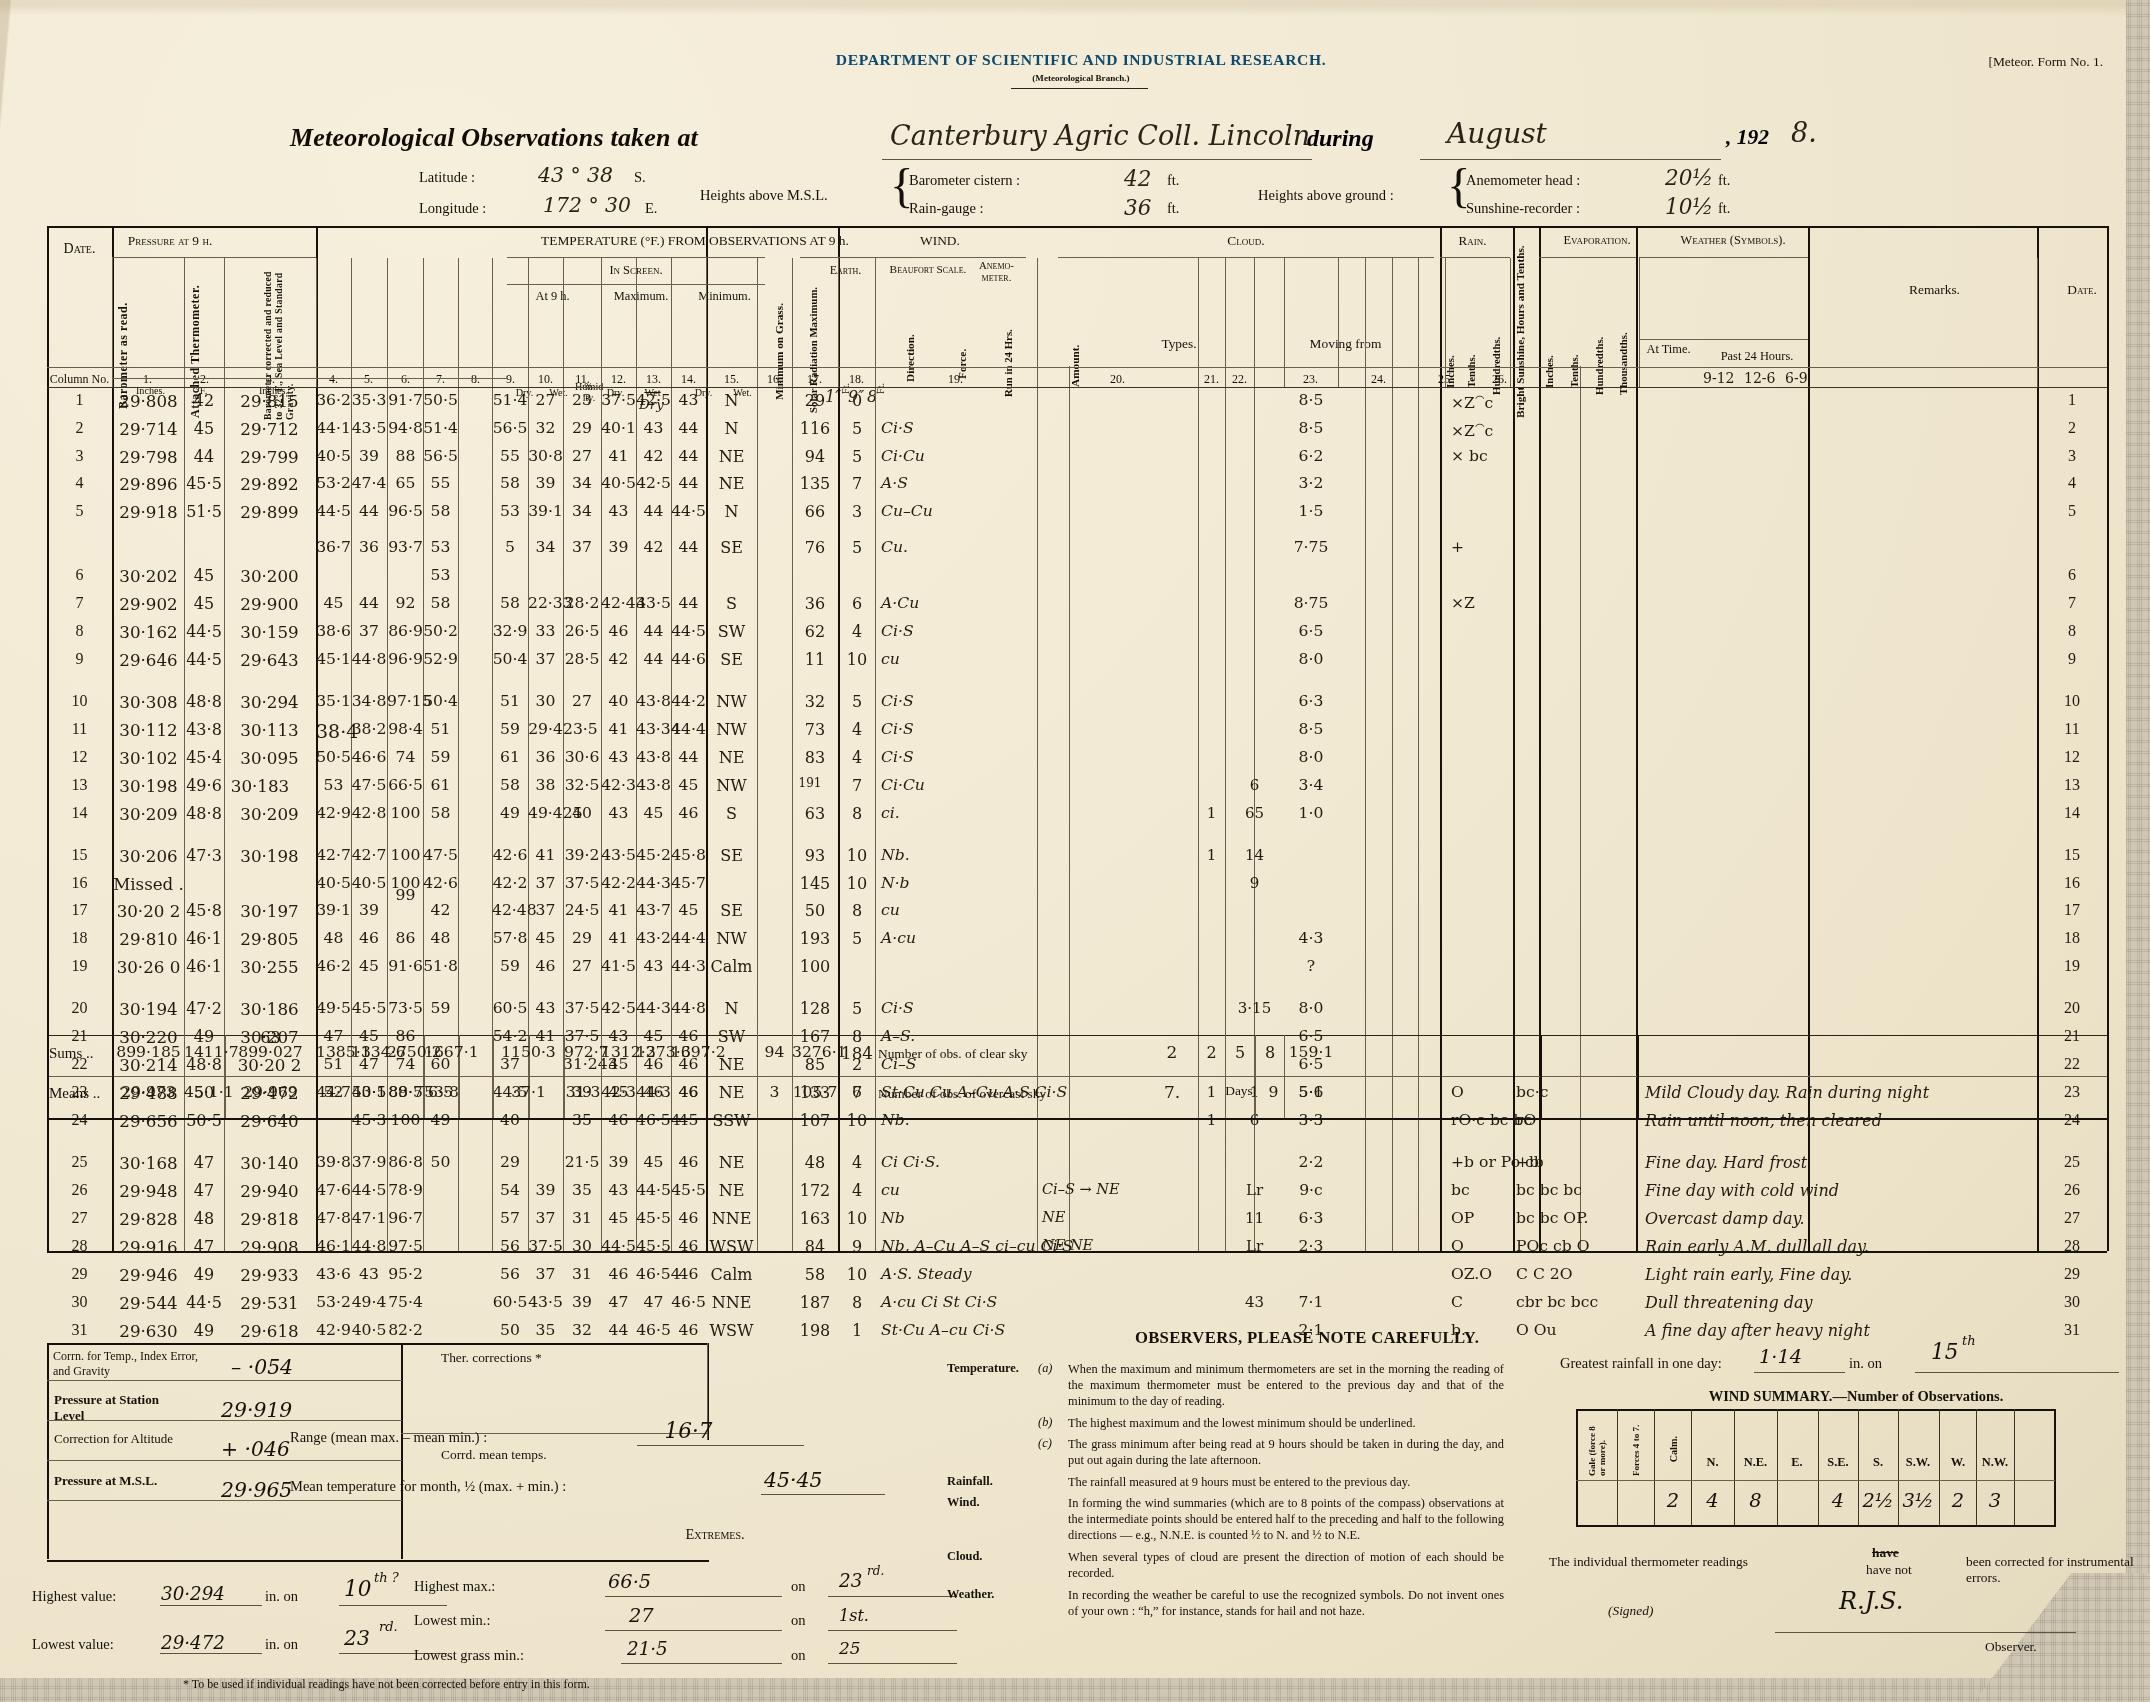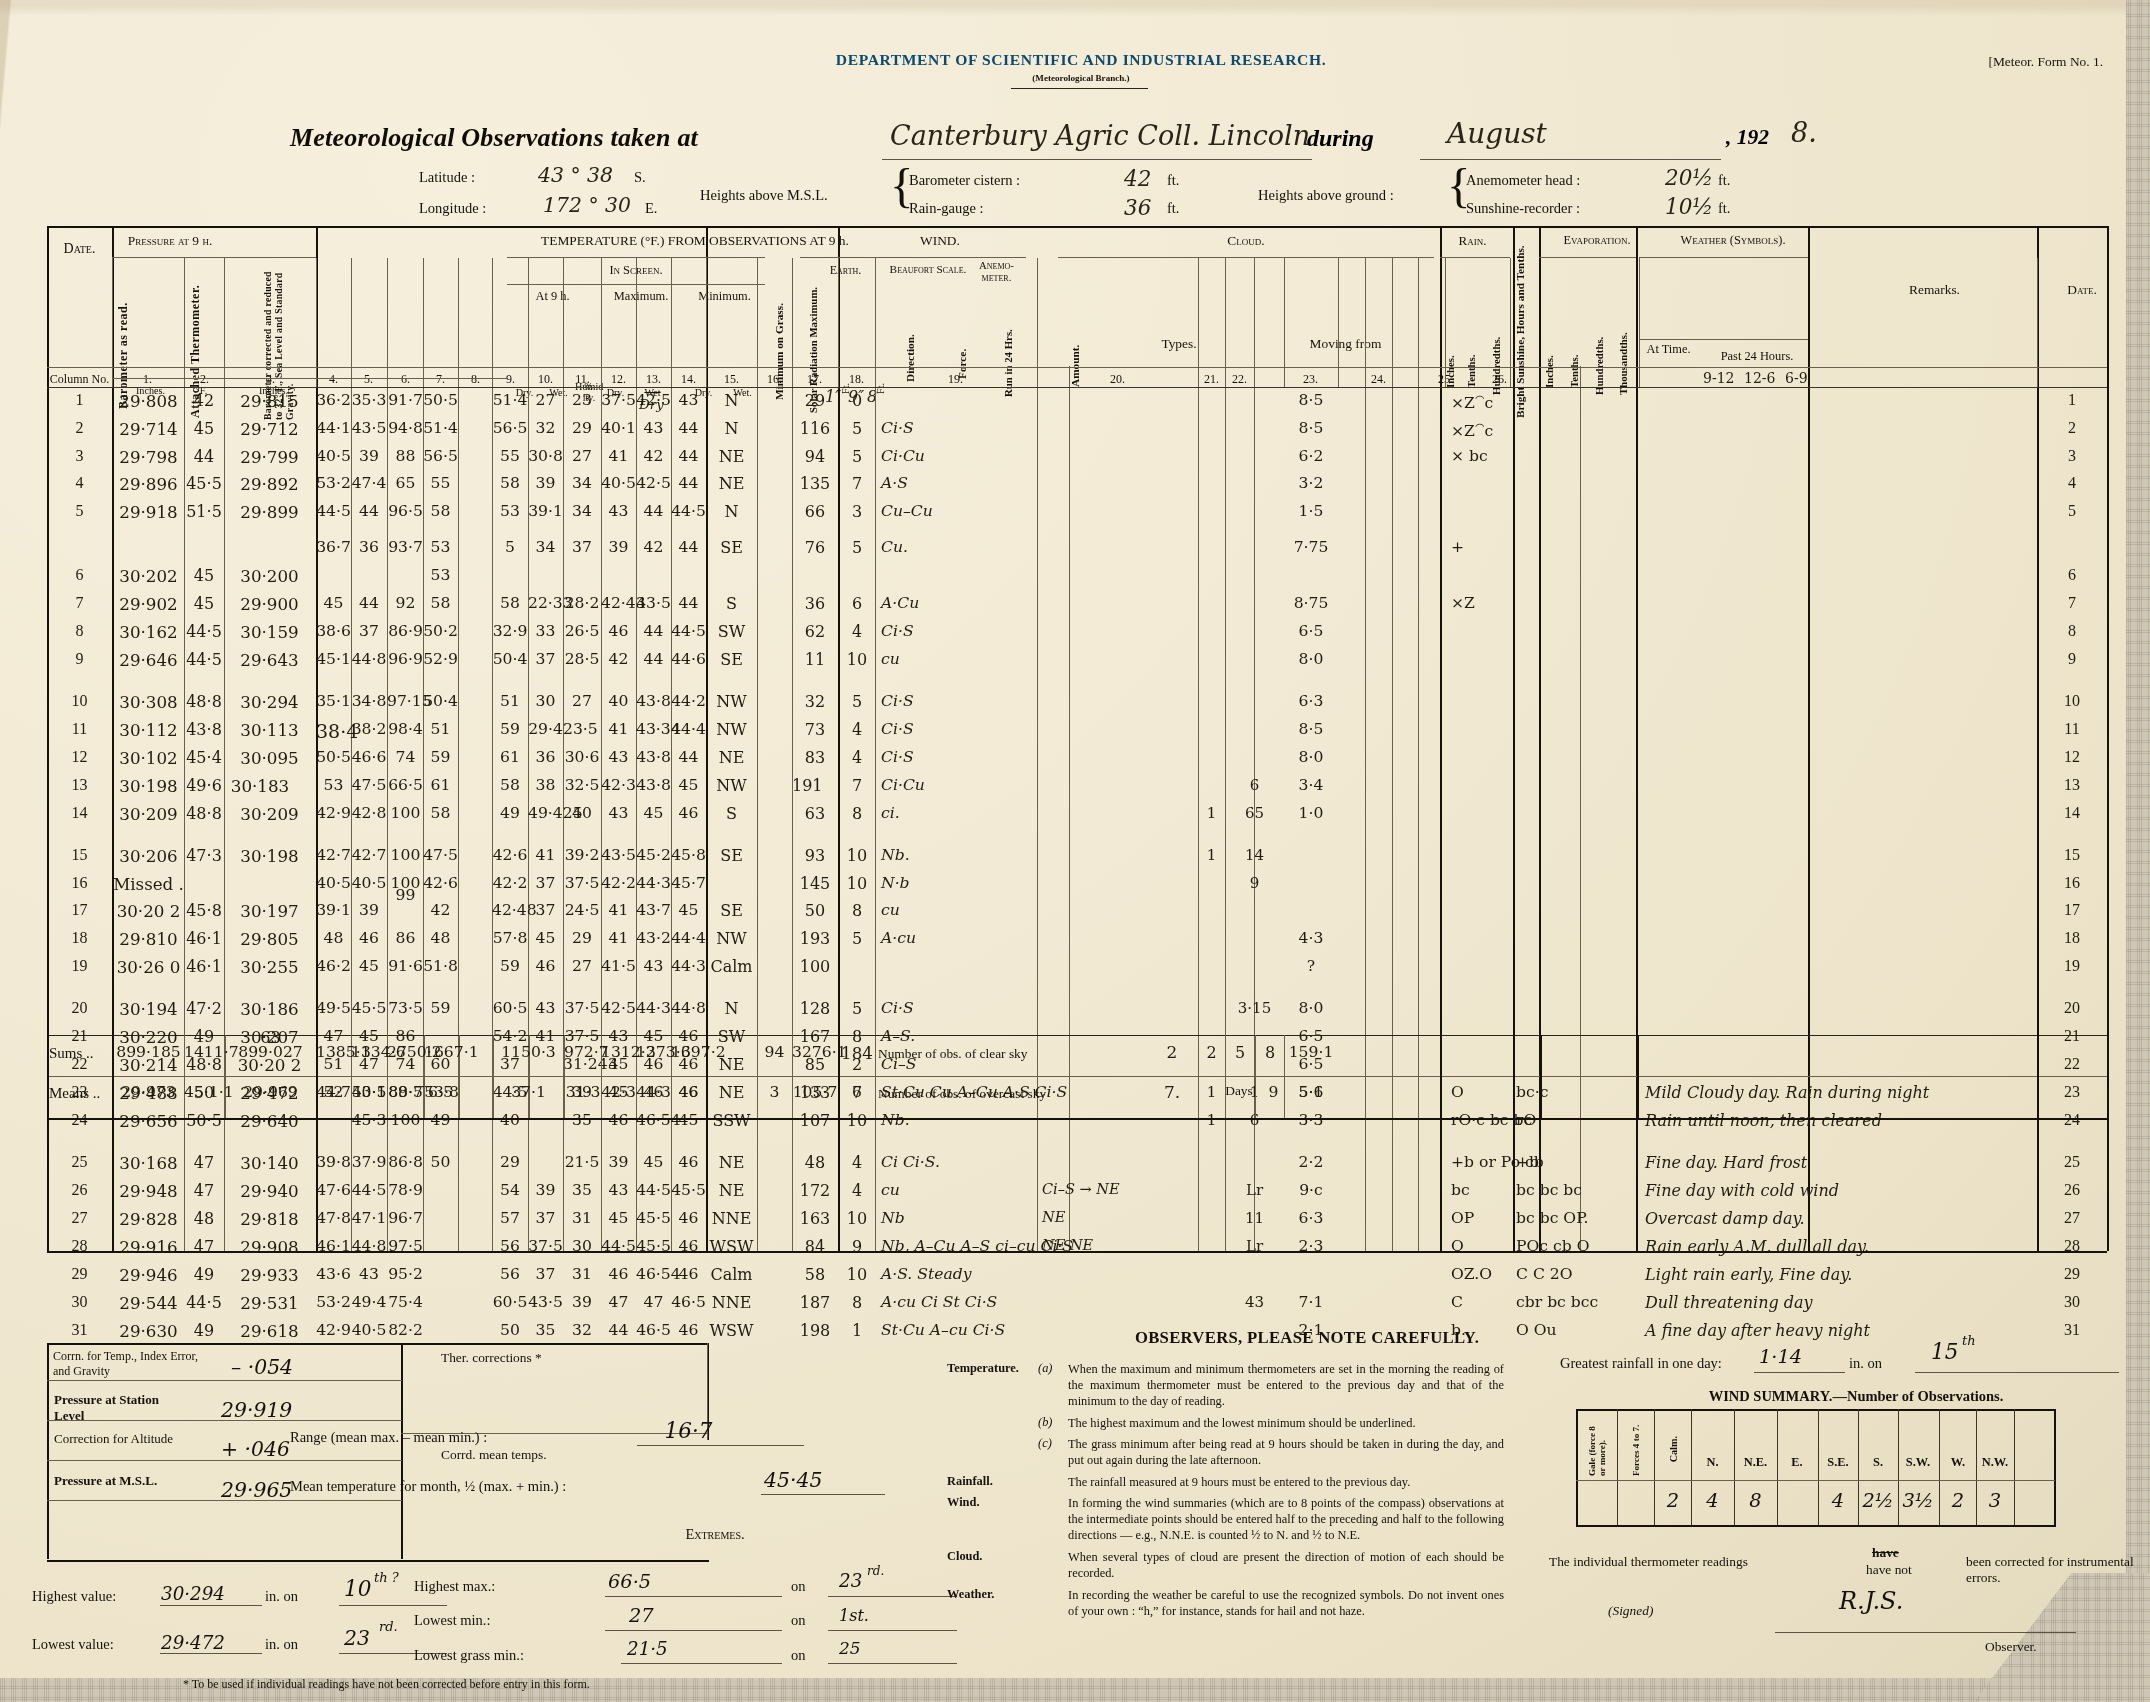--- a/index.html
+++ b/index.html
@@ -613,21 +613,21 @@
         <div class="cellhw" style="left: 304px; top: 550px; width: 36px; text-align: center; font-size: 15.6px;">47·5</div>
         <div class="cellhw" style="left: 340px; top: 550px; width: 37px; text-align: center; font-size: 15.6px;">66·5</div>
         <div class="cellhw" style="left: 376px; top: 550px; width: 35px; text-align: center; font-size: 15.6px;">61</div>
         <div class="cellhw" style="left: 445px; top: 550px; width: 36px; text-align: center; font-size: 15.6px;">58</div>
         <div class="cellhw" style="left: 481px; top: 550px; width: 35px; text-align: center; font-size: 15.6px;">38</div>
         <div class="cellhw" style="left: 516px; top: 550px; width: 38px; text-align: center; font-size: 15.6px;">32·5</div>
         <div class="cellhw" style="left: 554px; top: 550px; width: 35px; text-align: center; font-size: 15.6px;">42·3</div>
         <div class="cellhw" style="left: 589px; top: 550px; width: 35px; text-align: center; font-size: 15.6px;">43·8</div>
         <div class="cellhw" style="left: 624px; top: 550px; width: 35px; text-align: center; font-size: 15.6px;">45</div>
         <div class="cellhw" style="left: 659px; top: 550px; width: 51px; text-align: center; font-size: 16px;">NW</div>
-        <div class="cellhw" style="left: 745px; top: 550px; width: 36px; text-align: left; font-size: 16px;">191</div>
+        <div class="cellhw" style="left: 745px; top: 550px; width: 36px; text-align: center; font-size: 12px;">191</div>
         <div class="cellhw" style="left: 791px; top: 550px; width: 38px; text-align: center; font-size: 16px;">7</div>
         <div class="cellhw" style="left: 834px; top: 550px; width: 154px; text-align: left; font-size: 15.6px; font-style: italic;">Ci·Cu</div>
         <div class="cellhw" style="left: 1178px; top: 550px; width: 59px; text-align: center; font-size: 15px;">6</div>
         <div class="cellhw" style="left: 1237px; top: 550px; width: 54px; text-align: center; font-size: 15.6px;">3·4</div>
         <div class="cellhw" style="left: 1990px; top: 550px; width: 70px; text-align: center; font-size: 16px; font-style: normal; font-family: &quot;Liberation Serif&quot;, serif;">13</div>
       </div>
       <div>
         <div class="cellhw" style="left: 0px; top: 578px; width: 65px; text-align: center; font-size: 16px; font-style: normal; font-family: &quot;Liberation Serif&quot;, serif;">14</div>
         <div class="cellhw" style="left: 65px; top: 578px; width: 73px; text-align: center; font-size: 16.7px;">30·209</div>
         <div class="cellhw" style="left: 137px; top: 578px; width: 40px; text-align: center; font-size: 16px;">48·8</div>

